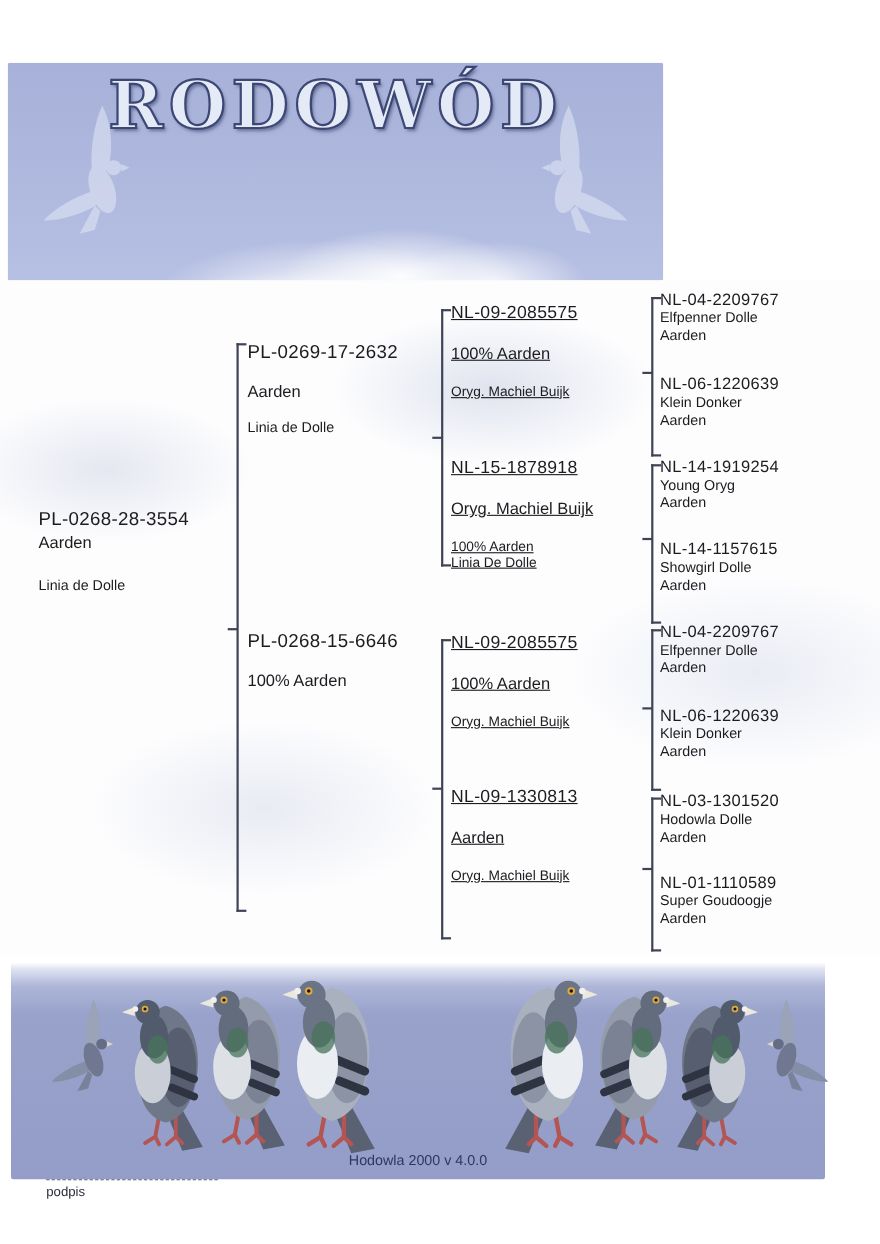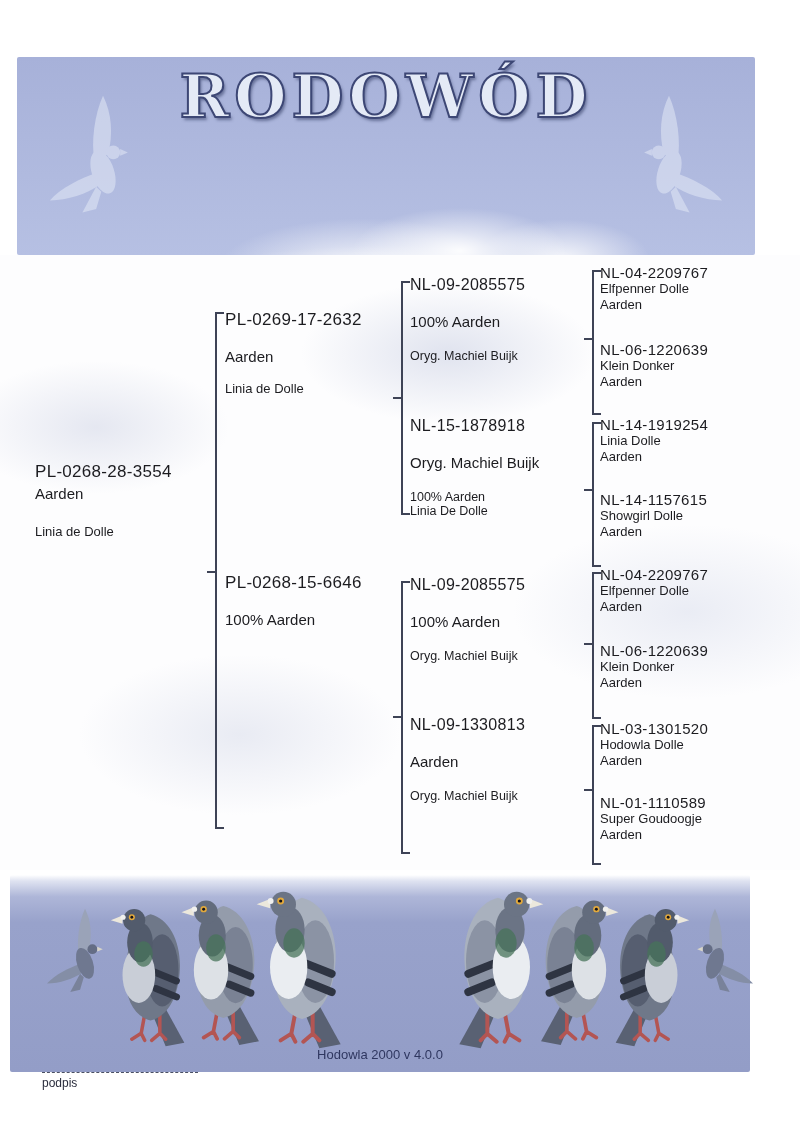--- a/index.html
+++ b/index.html
@@ -2,21 +2,21 @@
 <html style="--header-band-top: #a7b1d9; --header-band-bottom: #b6c0e3; --title-fill: #e4eaf6; --title-outline: #3d4775; --subtitle-color: #2e3a6e; --pedigree-text: #1c1c20; --bracket-line: #3e4356; --bottom-band: #939dc7; --footer-text: #2f3760;"><head>
 <meta charset="utf-8">
 <style>
   html,body{margin:0;padding:0;background:#fff;}
   #page{
     position:relative;width:800px;height:1131px;background:#fff;overflow:hidden;
     font-family:"Liberation Sans",sans-serif;color:var(--pedigree-text,#1c1c20);
   }
   
   #header-band{
-    position:absolute;left:17px;top:57px;width:738px;height:198px;border-radius:2px;
+    position:absolute;left:7px;top:57px;width:596px;height:198px;border-radius:2px;
     background:
       radial-gradient(ellipse 150px 60px at 60% 98%, rgba(255,255,255,.95), rgba(255,255,255,0) 72%),
       radial-gradient(ellipse 210px 75px at 47% 108%, rgba(255,255,255,.9), rgba(255,255,255,0) 70%),
       radial-gradient(ellipse 120px 55px at 74% 102%, rgba(255,255,255,.85), rgba(255,255,255,0) 72%),
       radial-gradient(ellipse 300px 60px at 50% 118%, rgba(255,255,255,.8), rgba(255,255,255,0) 75%),
       linear-gradient(180deg, var(--header-band-top,#a7b1d9), var(--header-band-bottom,#b6c0e3));
   }
   #main-title{
     position:absolute;top:4px;left:0;width:100%;text-align:center;
     font-family:"DejaVu Serif",serif;font-weight:bold;font-size:60px;letter-spacing:5px;
@@ -46,21 +46,21 @@
   #tree{position:absolute;inset:0;}
   .tl{position:absolute;background:var(--bracket-line,#3e4356);}
   .bird{position:absolute;line-height:1.15;}
   .bird .ring{font-size:17px;letter-spacing:.3px;}
   .g1{width:175px;}
   .g1 .sub1{font-size:15px;margin-top:3px;}
   .g1 .sub2{font-size:13px;margin-top:23px;}
   .g2{width:172px;}
   .g2 .sub1{font-size:15px;margin-top:18px;}
   .g2 .sub2{font-size:13px;margin-top:17px;}
-  .g3{width:178px;}
+  .g3{width:178px;text-decoration:underline;}
   .g3 .ring{font-size:16px;}
   .g3 .sub1{font-size:15px;margin-top:19px;}
   .g3 .sub2{font-size:12.5px;margin-top:18px;}
   .g3 .sub3{font-size:12.5px;}
   .g4{width:200px;}
   .g4 .ring{font-size:15px;}
   .g4 .name,.g4 .breed{font-size:13px;line-height:1.2;}
   #signature{position:absolute;left:42px;top:817px;width:156px;border-top:1.5px dashed #4a4f63;text-align:left;}
   #signature .lbl{font-size:12px;margin-top:3px;color:#2a2d3d;}
   
@@ -168,21 +168,21 @@
         <div class="name">Elfpenner Dolle</div>
         <div class="breed">Aarden</div>
       </div>
       <div class="bird g4" style="left:600px;top:86px">
         <div class="ring">NL-06-1220639</div>
         <div class="name">Klein Donker</div>
         <div class="breed">Aarden</div>
       </div>
       <div class="bird g4" style="left:600px;top:161px">
         <div class="ring">NL-14-1919254</div>
-        <div class="name">Linia Dolle</div>
+        <div class="name">Young Oryg</div>
         <div class="breed">Aarden</div>
       </div>
       <div class="bird g4" style="left:600px;top:236px">
         <div class="ring">NL-14-1157615</div>
         <div class="name">Showgirl Dolle</div>
         <div class="breed">Aarden</div>
       </div>
       <div class="bird g4" style="left:600px;top:311px">
         <div class="ring">NL-04-2209767</div>
         <div class="name">Elfpenner Dolle</div>

